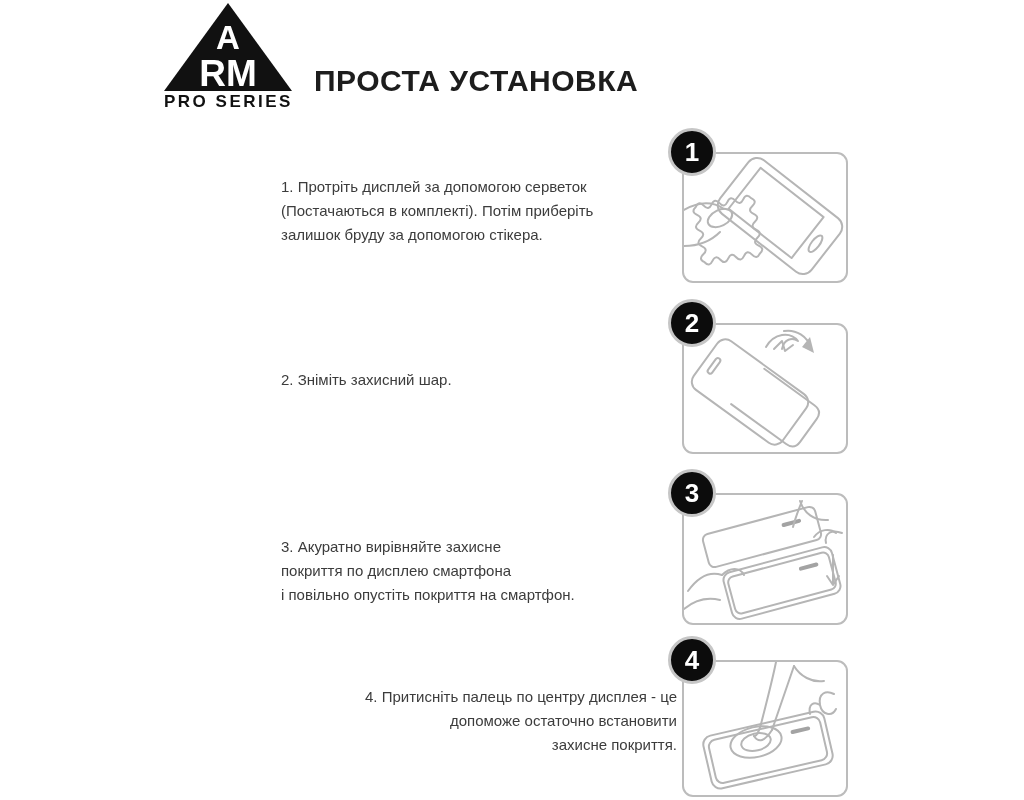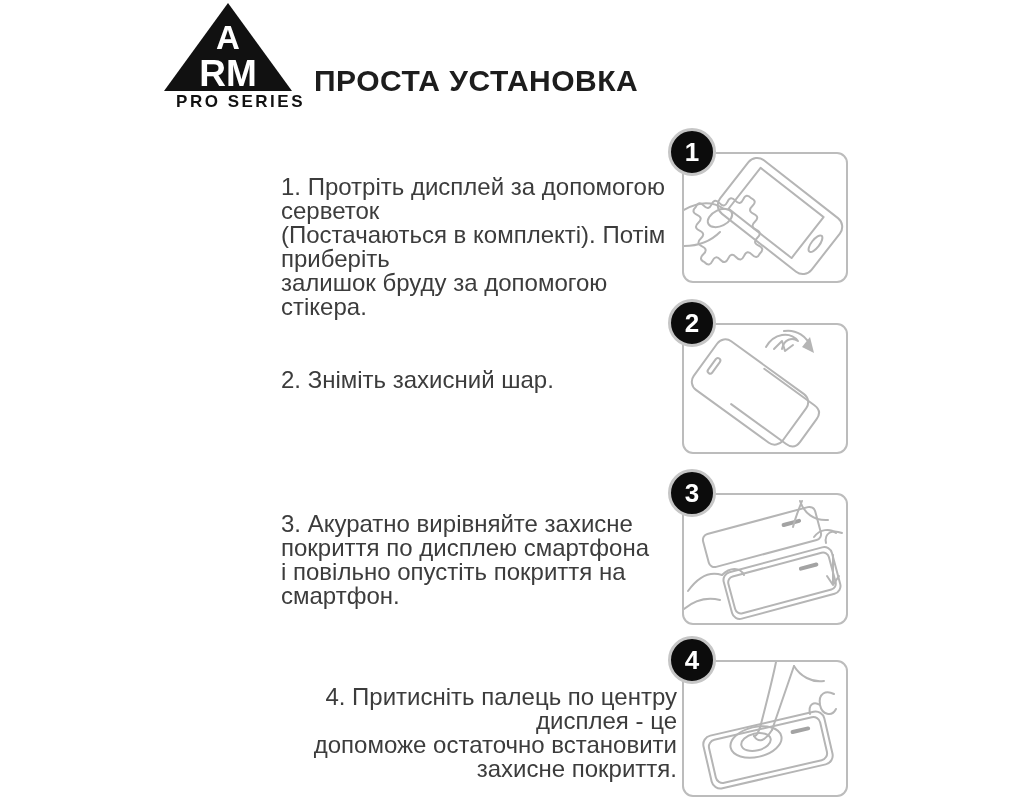--- a/index.html
+++ b/index.html
@@ -7,39 +7,39 @@
     width:1024px;height:800px;position:relative;overflow:hidden;
     background:var(--bg,#fff);
     font-family:"Liberation Sans",sans-serif;
   }
   .abs{position:absolute;}
 
   
   .logo{left:163px;top:2px;width:134px;}
   .logo-tri-letter{font-family:"Liberation Sans",sans-serif;font-weight:bold;fill:#fff;}
   .logo-sub{
-    position:absolute;left:8px;top:90px;width:134px;text-align:right;
+    position:absolute;left:1px;top:90px;width:134px;text-align:left;
     font-size:17px;font-weight:bold;letter-spacing:2.5px;color:var(--ink,#111);
     white-space:nowrap;
   }
 
   
   .title{
     left:314px;top:44px;
     font-size:30px;font-weight:bold;letter-spacing:.5px;color:var(--title-text,#1d1d1d);
     white-space:nowrap;
   }
 
   
   .step-text{
     left:281px;width:396px;margin:0;
-    font-size:24px;line-height:24px;color:var(--body-text,#3c3c3c);
+    font-size:15px;line-height:24px;color:var(--body-text,#3c3c3c);
     white-space:pre-line;
   }
-  .t1{top:175px;} .t2{top:368px;} .t3{top:512px;} .t4{top:685px;text-align:right;}
+  .t1{top:175px;} .t2{top:368px;} .t3{top:535px;} .t4{top:685px;text-align:right;}
 
   
   .panel{
     left:682px;width:162px;height:127px;
     border:2px solid var(--frame-border,#bcbcbc);border-radius:11px;
     background:#fff;
   }
   .p1{top:152px;} .p2{top:323px;} .p3{top:493px;height:128px;} .p4{top:660px;height:133px;}
   .panel svg{position:absolute;left:0;top:0;}
 

